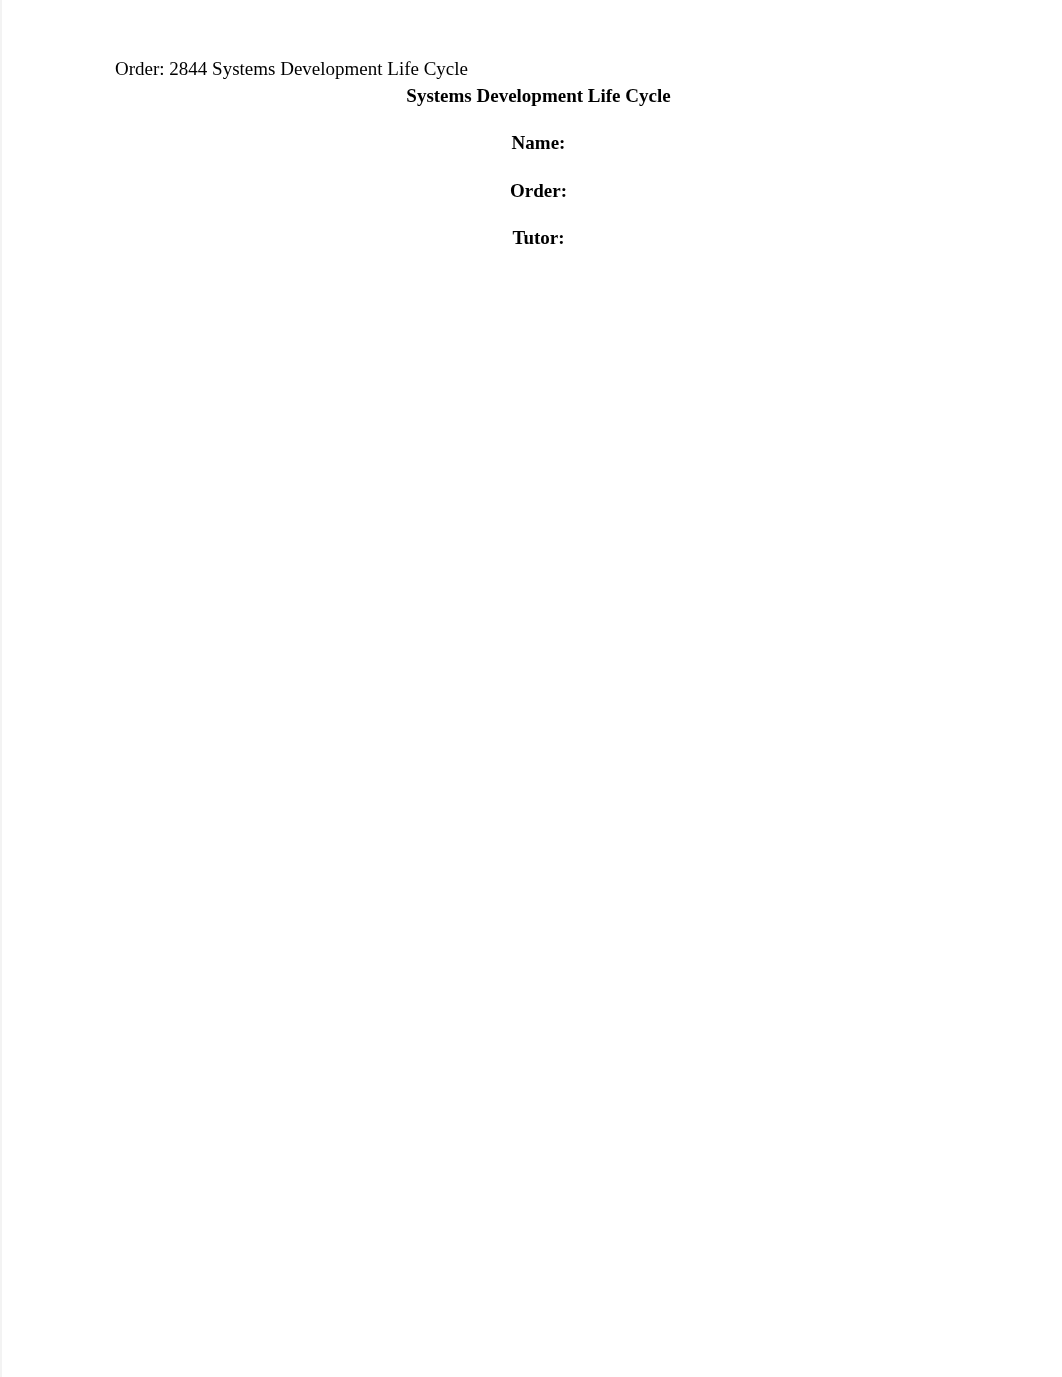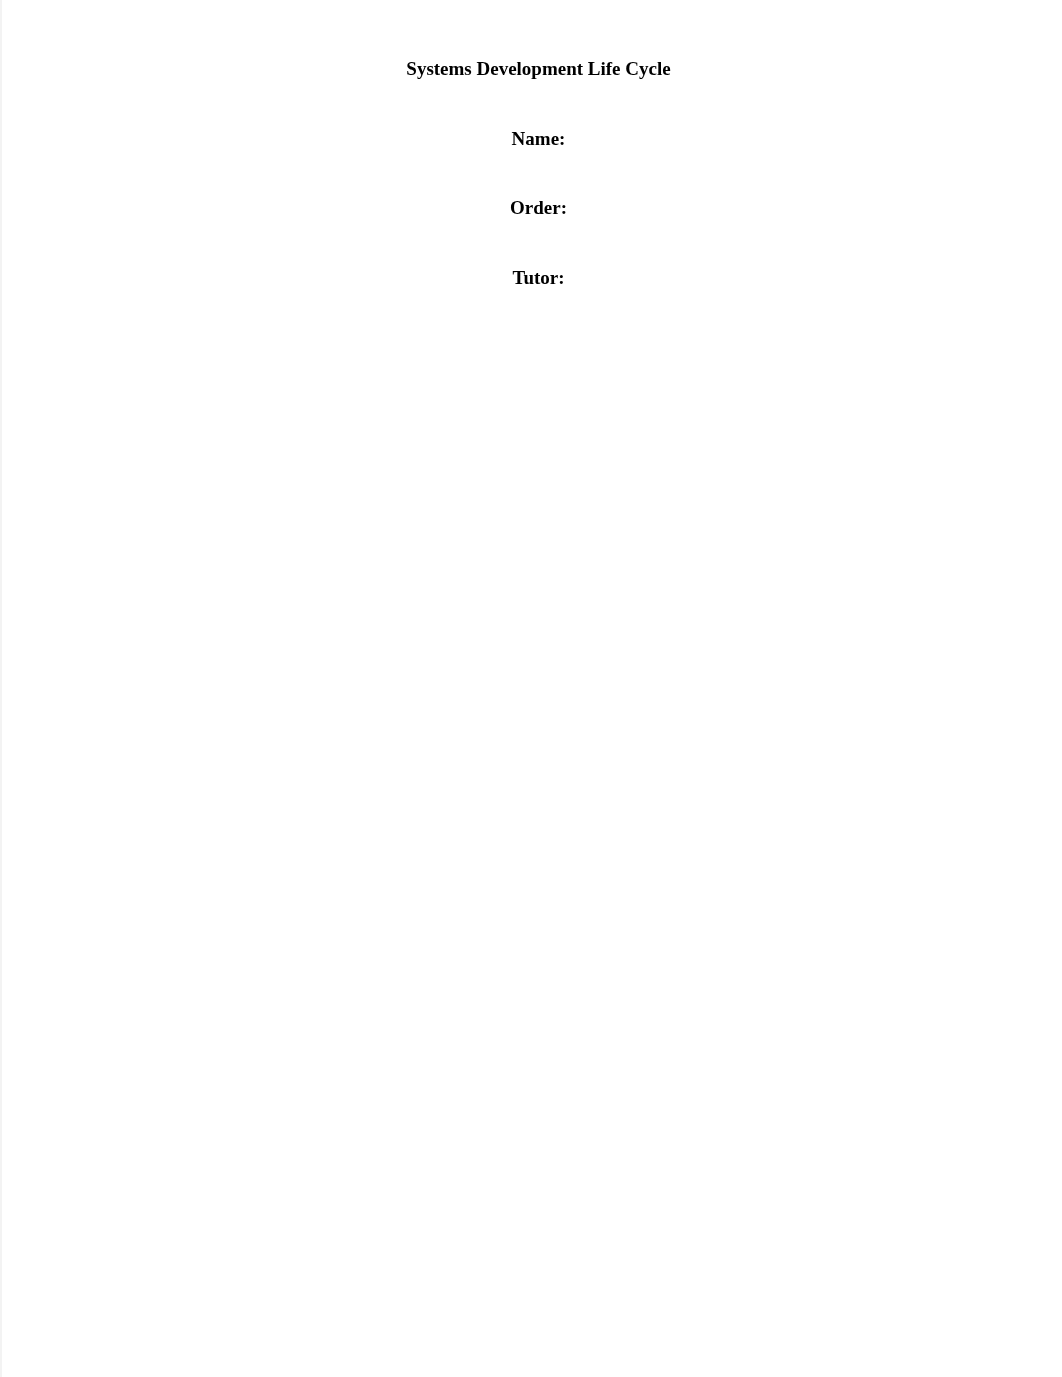--- a/index.html
+++ b/index.html
@@ -29,38 +29,39 @@
     .title {
       font-size: 19px;
       font-weight: 700;
       text-align: center;
       line-height: 1.4;
     }
     .field {
       font-size: 19px;
       font-weight: 700;
       text-align: center;
-      margin-top: 43px;
+      margin-top: 21px;
       line-height: 1.4;
     }
     .left-edge {
       position: absolute;
       left: 0;
       top: 0;
       width: 2px;
       height: 1377px;
       background: #f3f3f3;
     }
   </style>
 </head>
 <body>
 
 <div class="left-edge"></div>
 
 <div class="page">
+  <div class="header-line">Order: 2844 Systems Development Life Cycle</div>
 
   <div class="title">Systems Development Life Cycle</div>
 
   <div class="field">Name:</div>
 
   <div class="field">Order:</div>
 
   <div class="field">Tutor:</div>
 
 </div>

